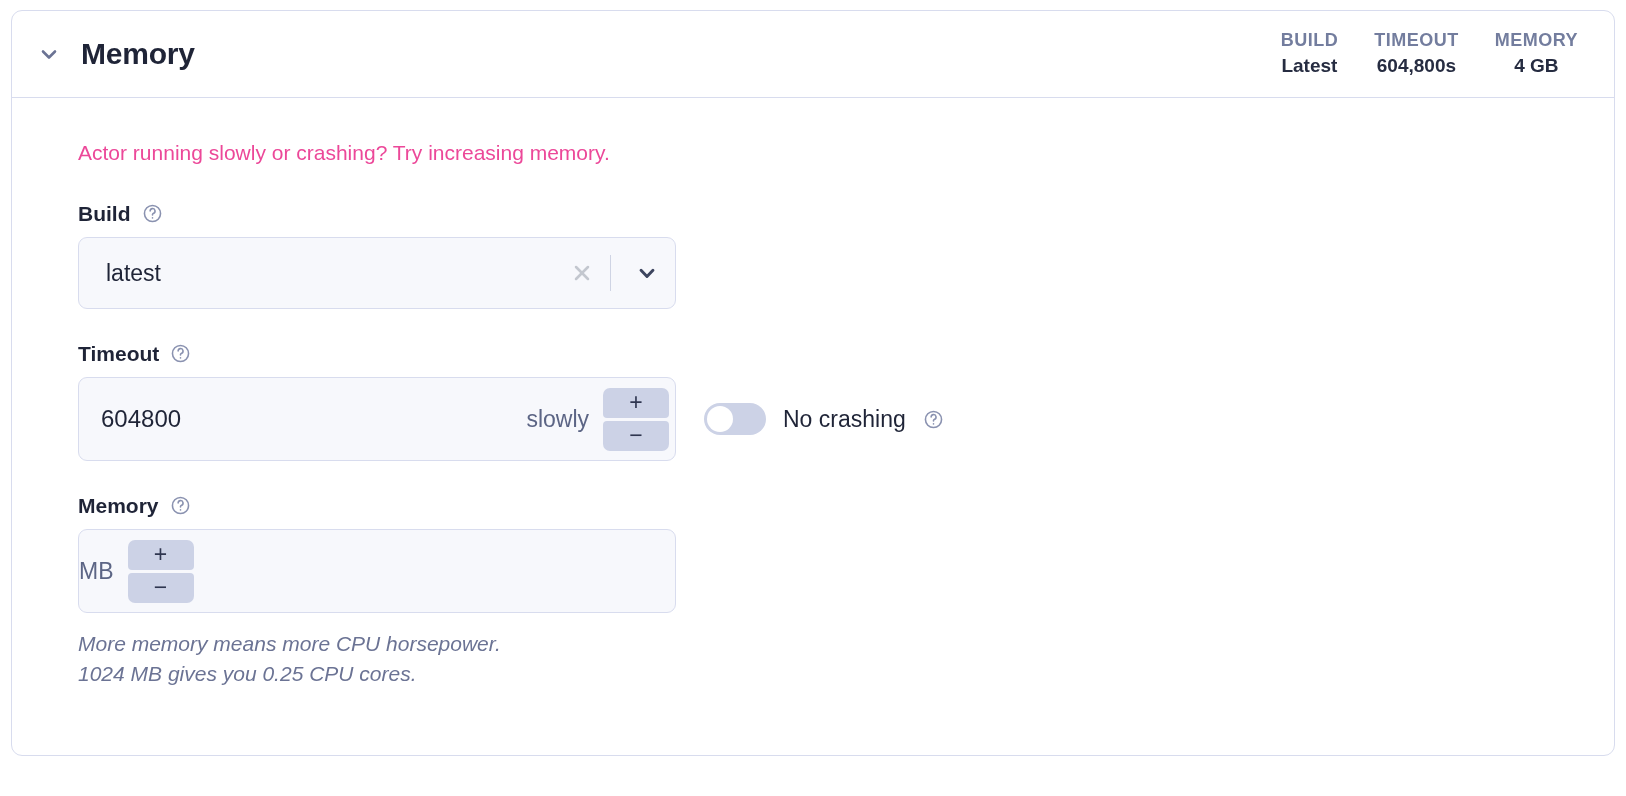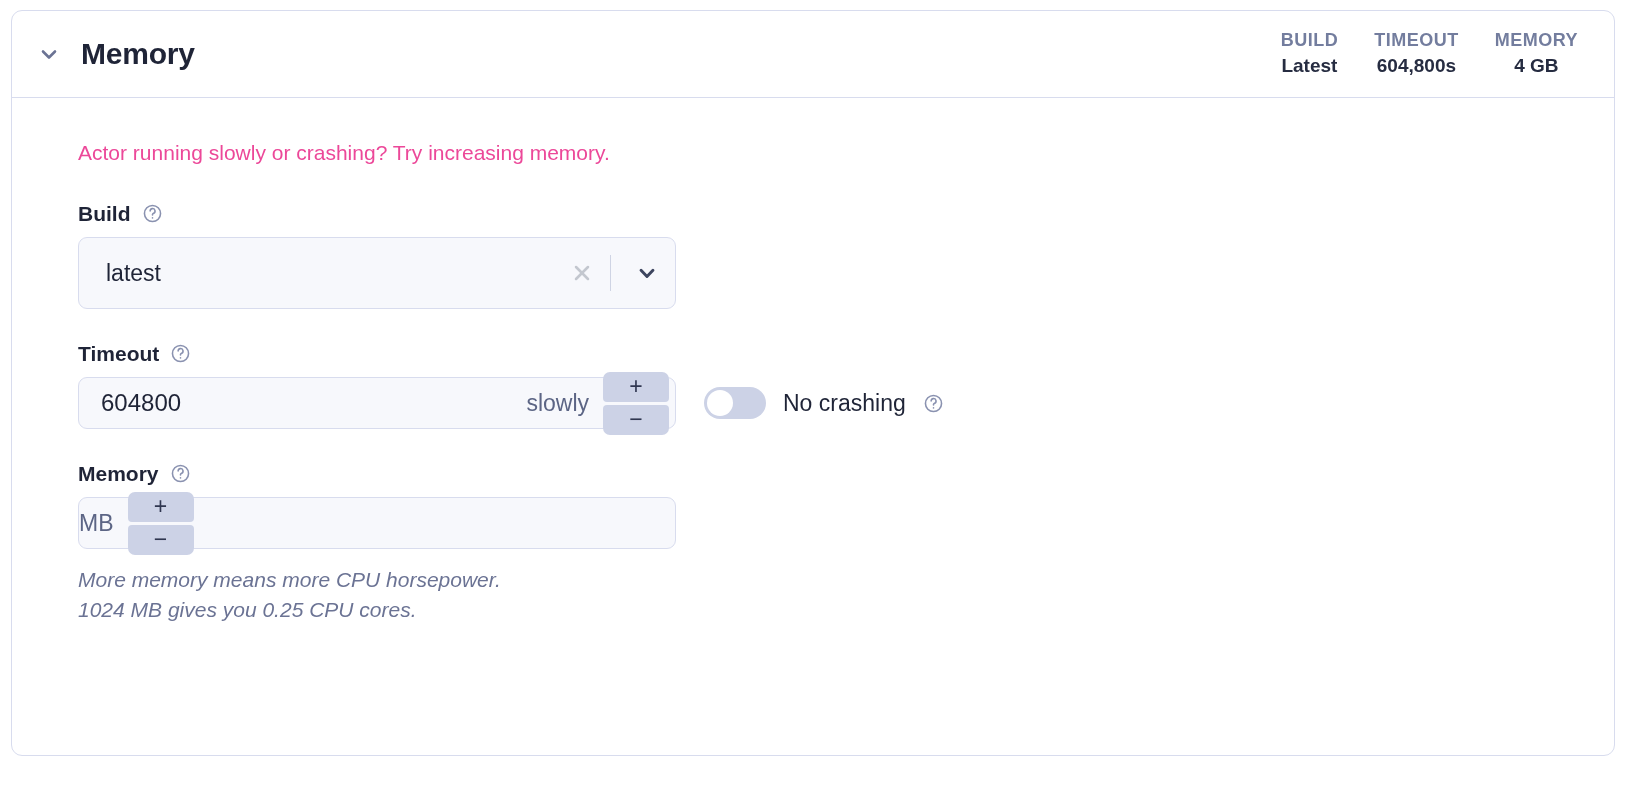--- a/index.html
+++ b/index.html
@@ -160,21 +160,21 @@
 
   
   .number-row {
     display: flex;
     align-items: center;
     gap: 28px;
   }
   .number-box {
     position: relative;
     width: 598px;
-    height: 52px;
+    height: 84px;
     background: #f7f8fc;
     border: 1px solid #d8dcee;
     border-radius: 9px;
     display: flex;
     align-items: center;
     padding-right: 4px;
   }
   .number-value {
     flex: 1;
     padding-left: 22px;

